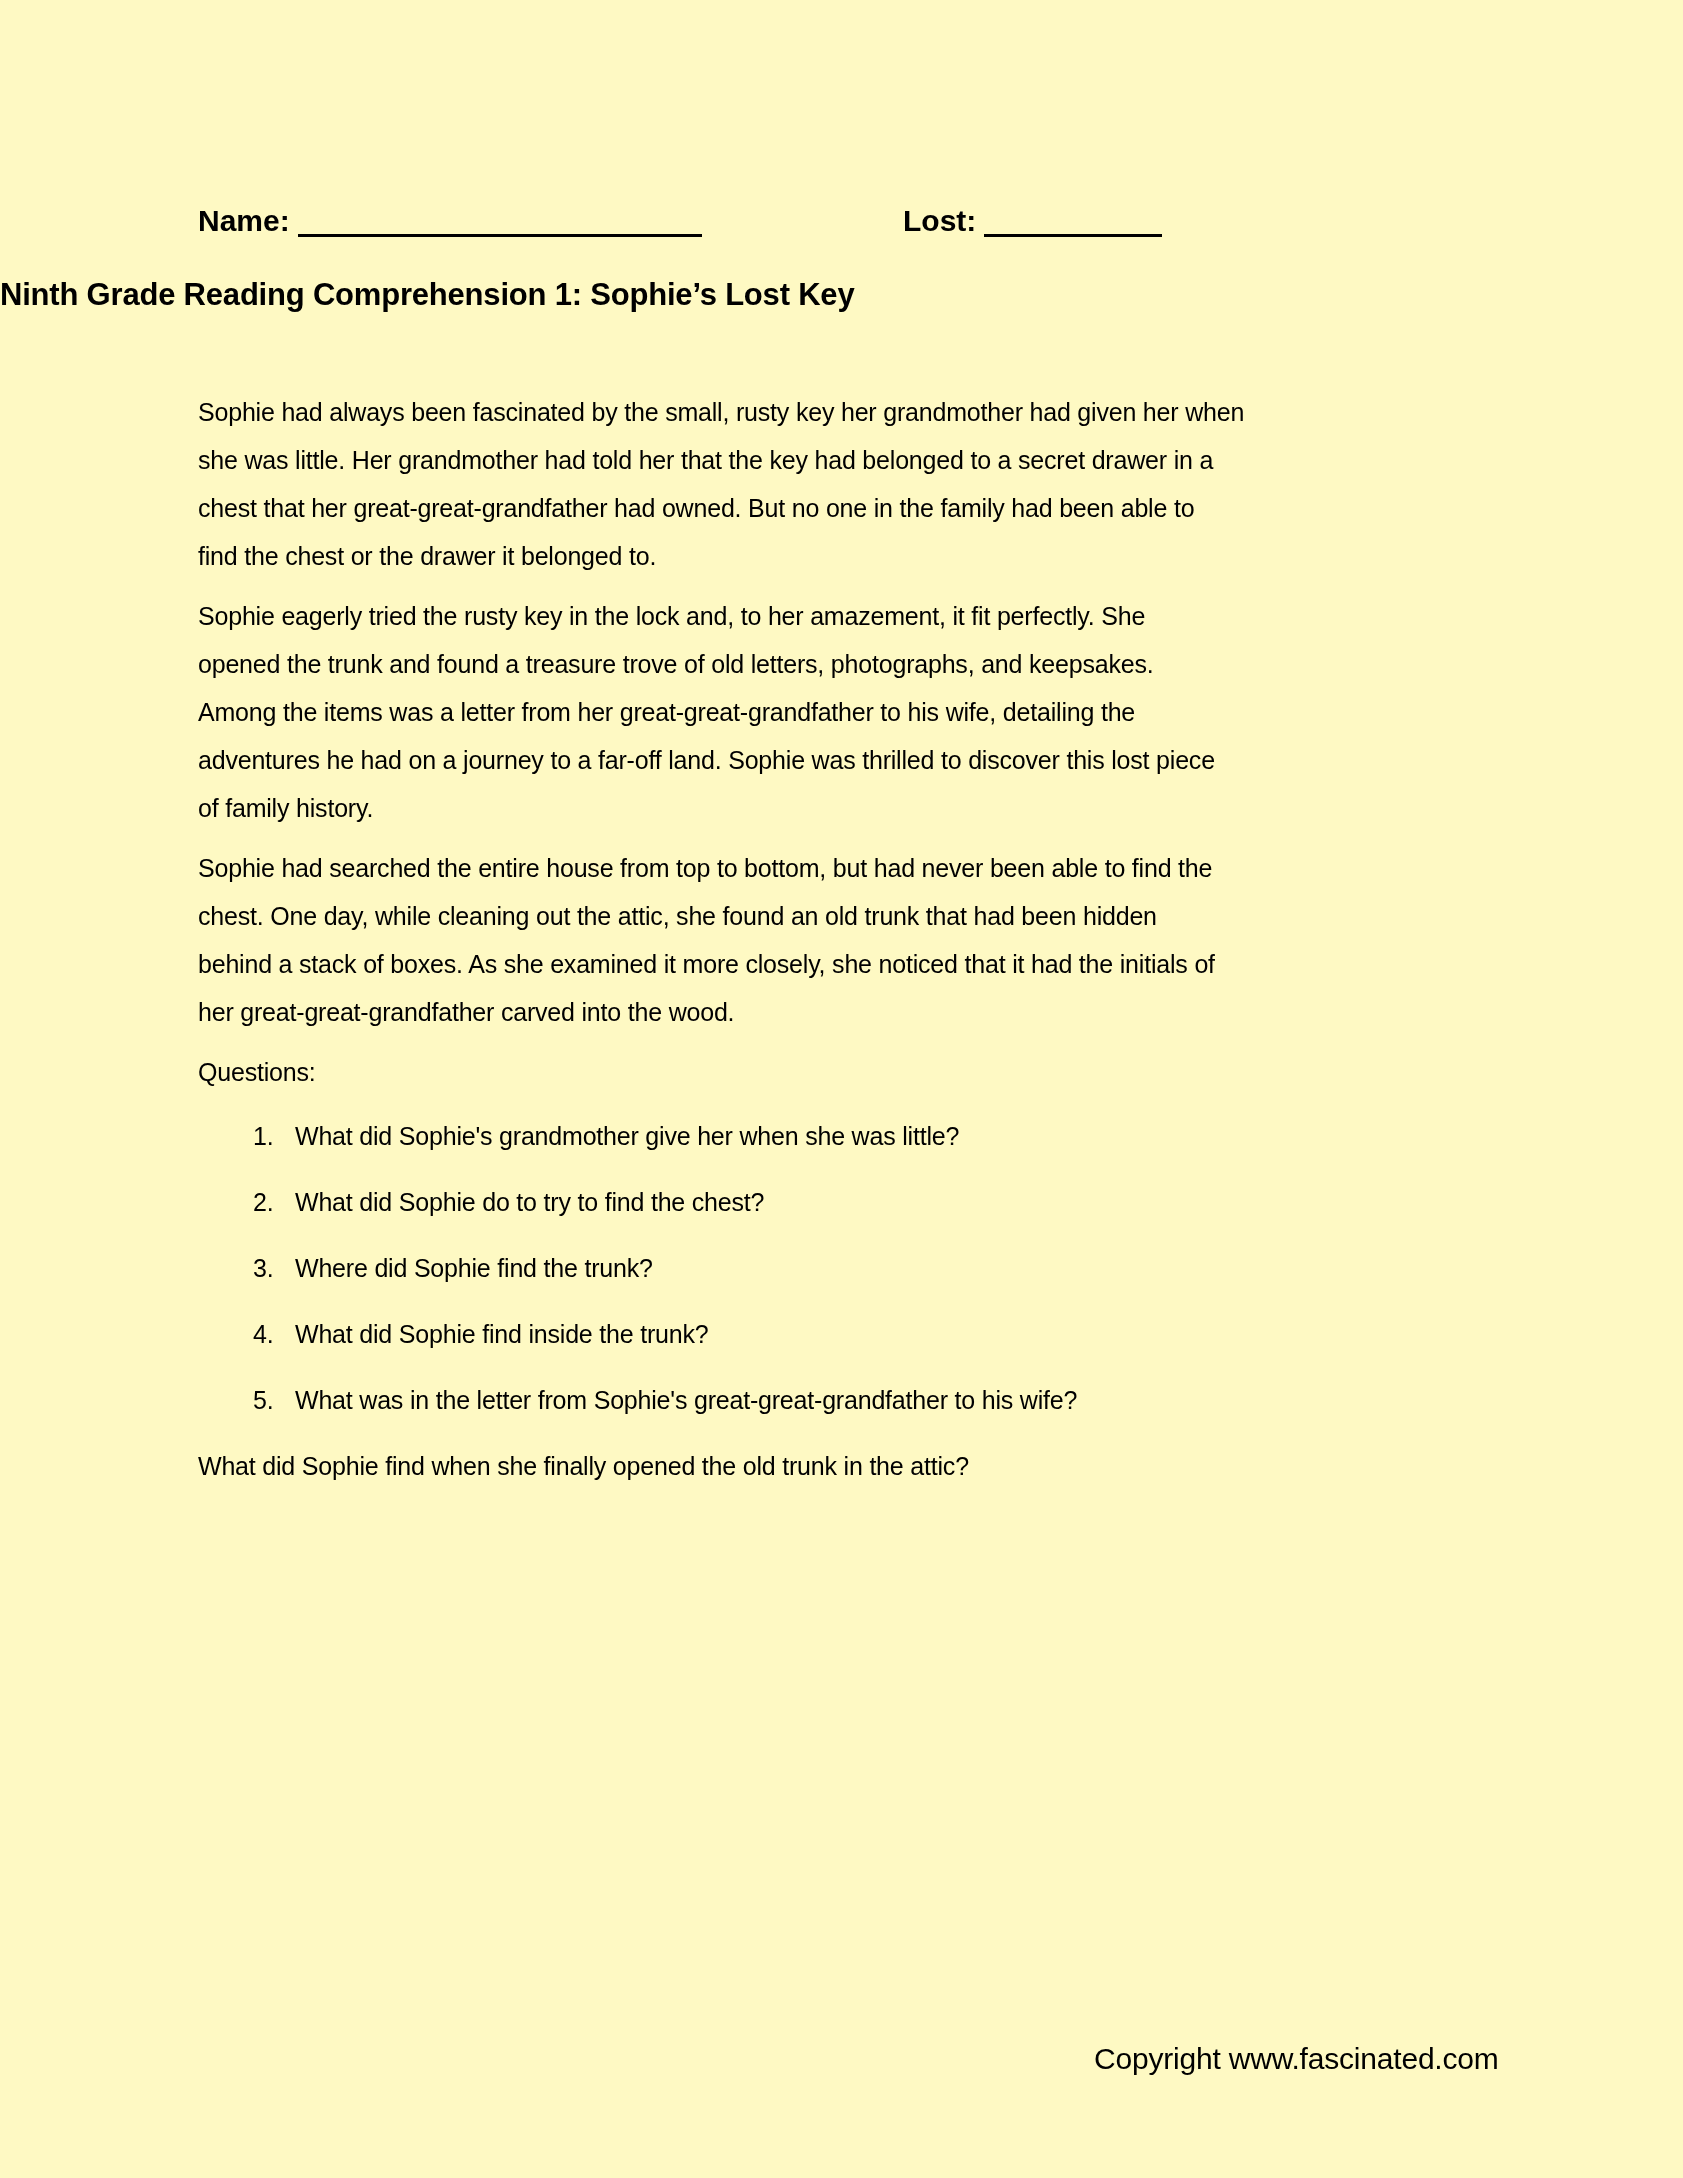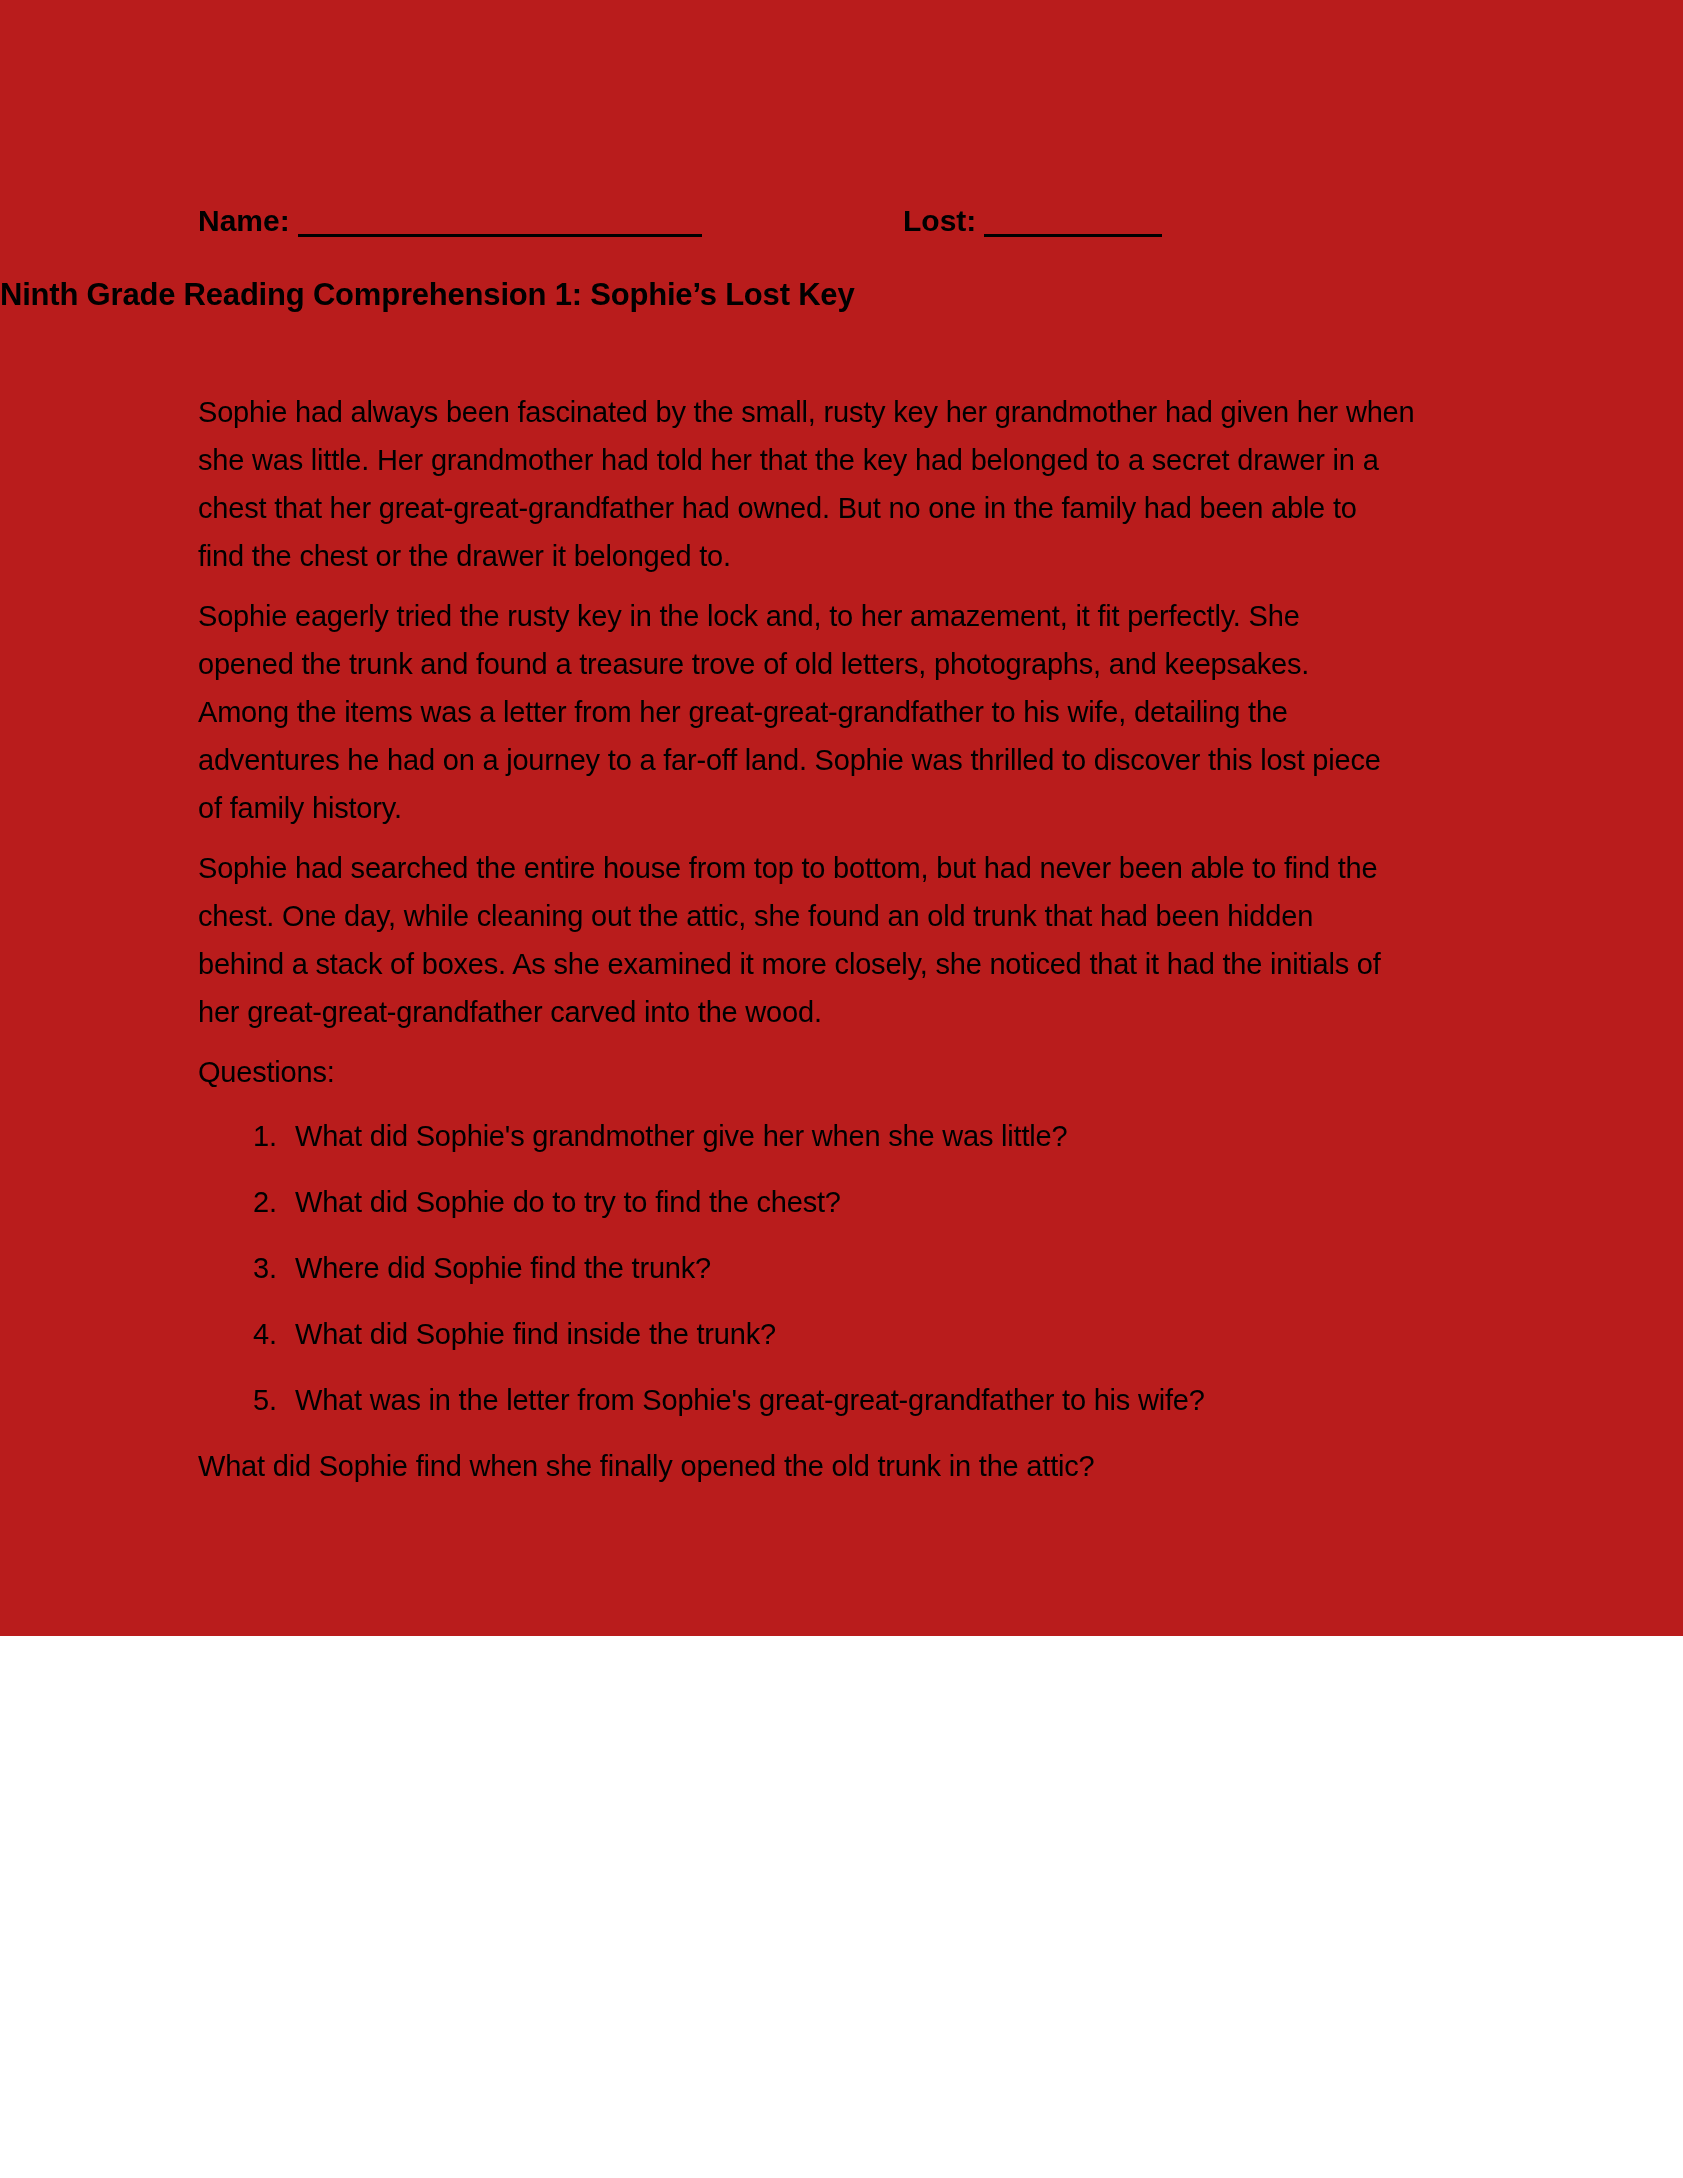--- a/index.html
+++ b/index.html
@@ -5,22 +5,22 @@
   * { margin: 0; padding: 0; box-sizing: border-box; }
   html, body { background: #ffffff; }
   body {
     font-family: "Liberation Sans", "DejaVu Sans", sans-serif;
     color: #000000;
     width: 1683px;
   }
   .page {
     position: relative;
     width: 1683px;
-    height: 1636px;
-    background: #b91c1c;
+    height: 2178px;
+    background: #fef9c3;
     overflow: hidden;
   }
 
   
   .name-group {
     position: absolute;
     top: 203px;
     left: 198px;
     font-size: 30px;
     font-weight: 700;
@@ -55,21 +55,21 @@
     font-weight: 600;
     letter-spacing: -0.2px;
   }
 
   
   .content {
     position: absolute;
     top: 388px;
     left: 198px;
     width: 1406px;
-    font-size: 29px;
+    font-size: 25px;
     line-height: 48px;
     letter-spacing: -0.2px;
   }
   .para {
     white-space: pre-line;
     margin-bottom: 12px;
   }
   .section-label {
     margin-bottom: 0;
   }

